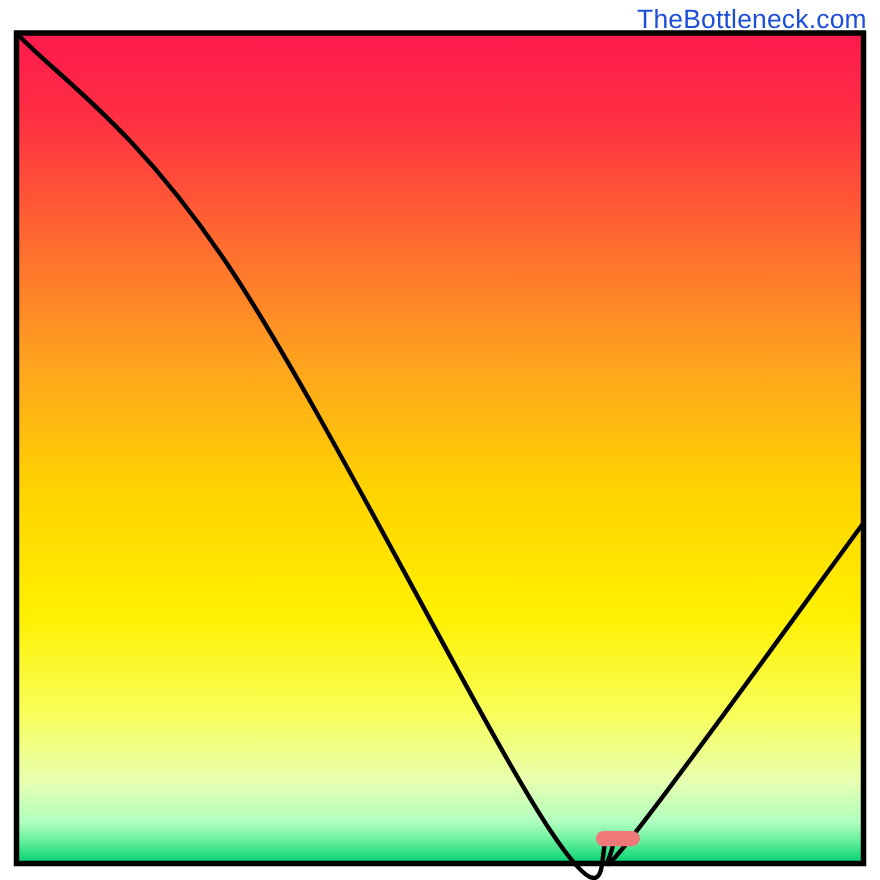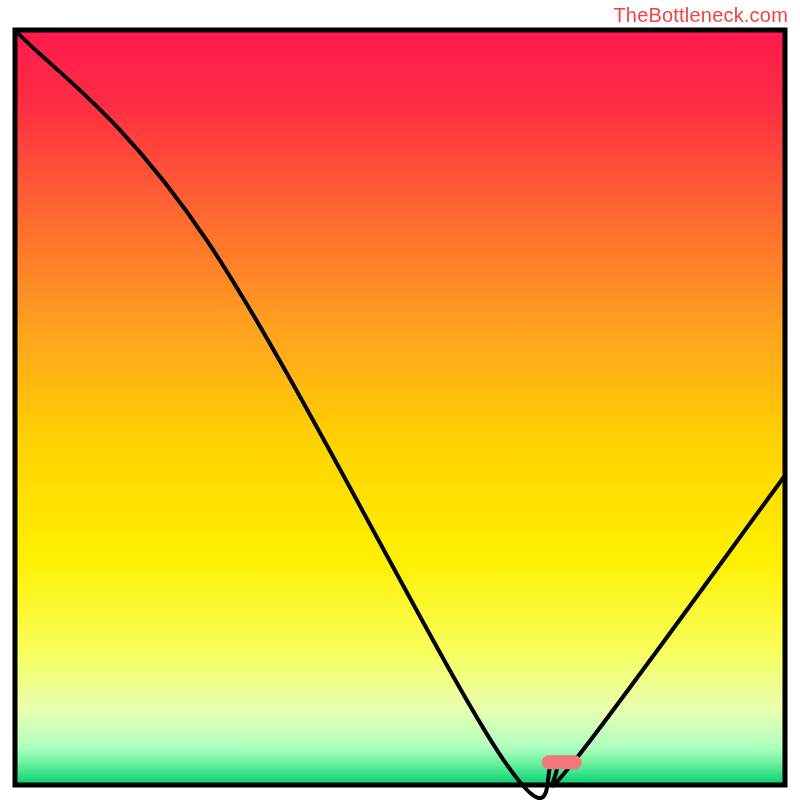--- a/index.html
+++ b/index.html
@@ -12,22 +12,22 @@
   }
   .stage {
     position: relative;
     width: 800px;
     height: 800px;
   }
   .watermark {
     position: absolute;
     top: 4px;
     right: 12px;
-    color: #ef4444;
-    font-size: 20px;
+    color: #1d4ed8;
+    font-size: 24px;
     font-weight: 500;
     letter-spacing: 0.2px;
     pointer-events: none;
   }
   svg {
     position: absolute;
     left: 0;
     top: 0;
   }
 </style>

